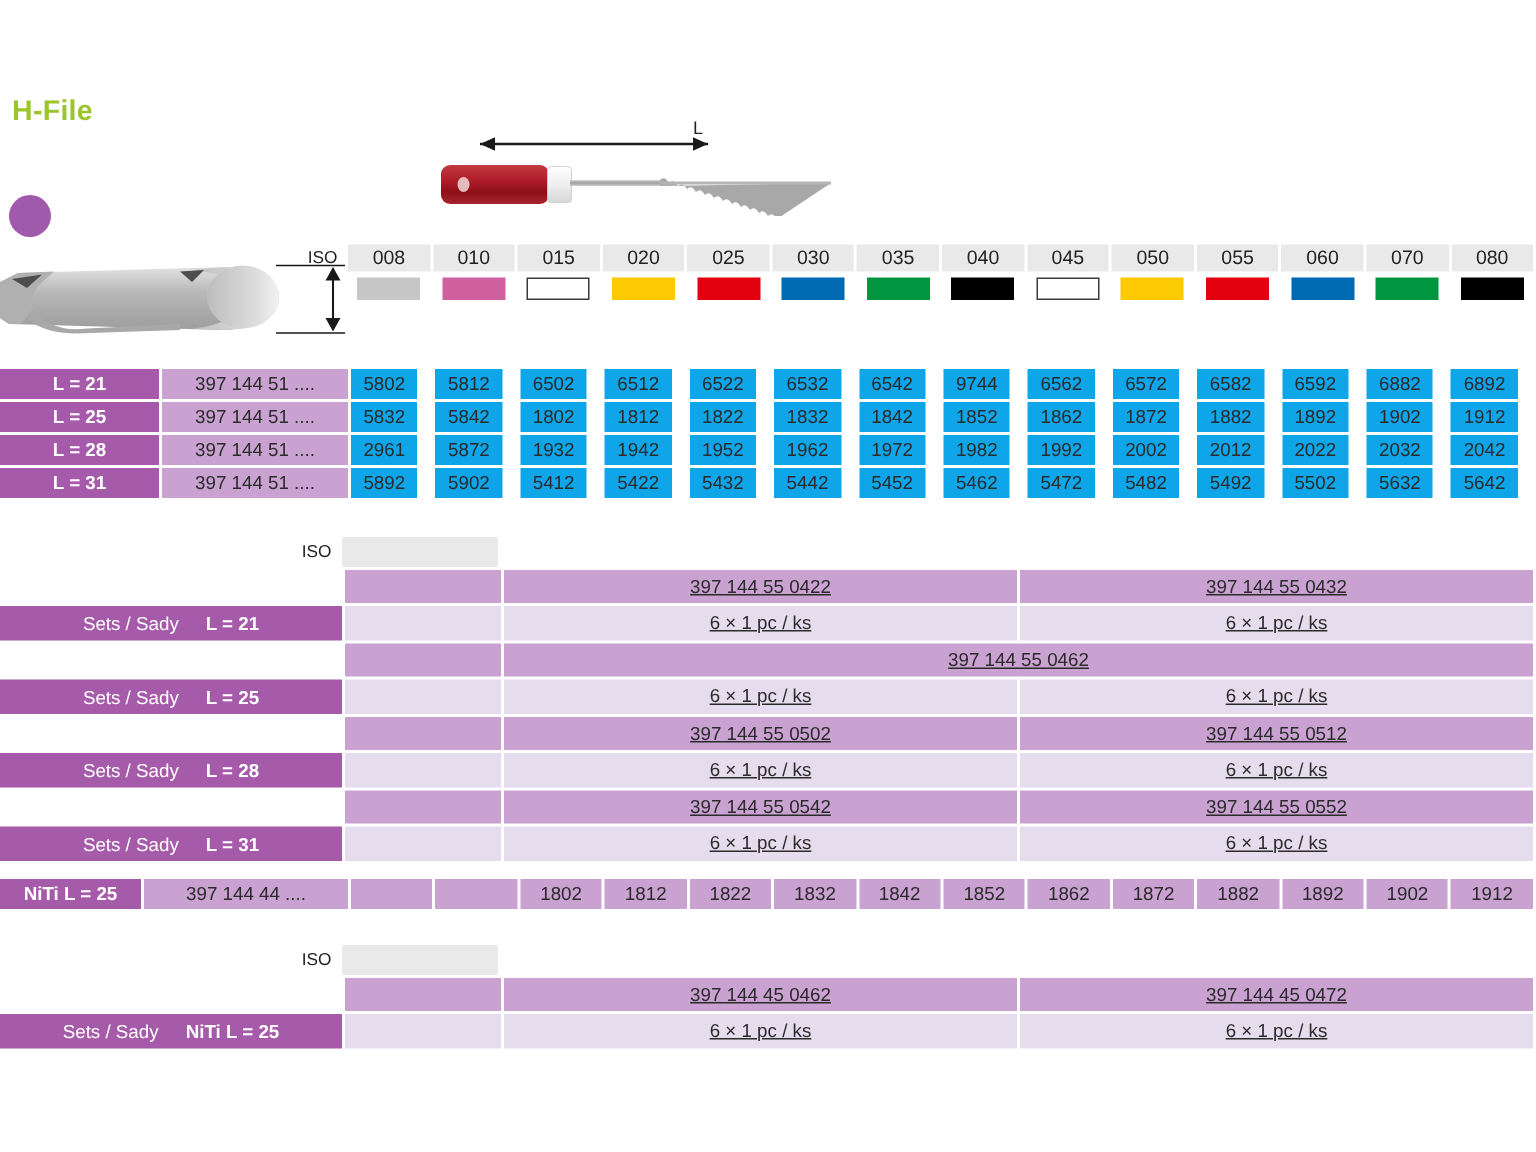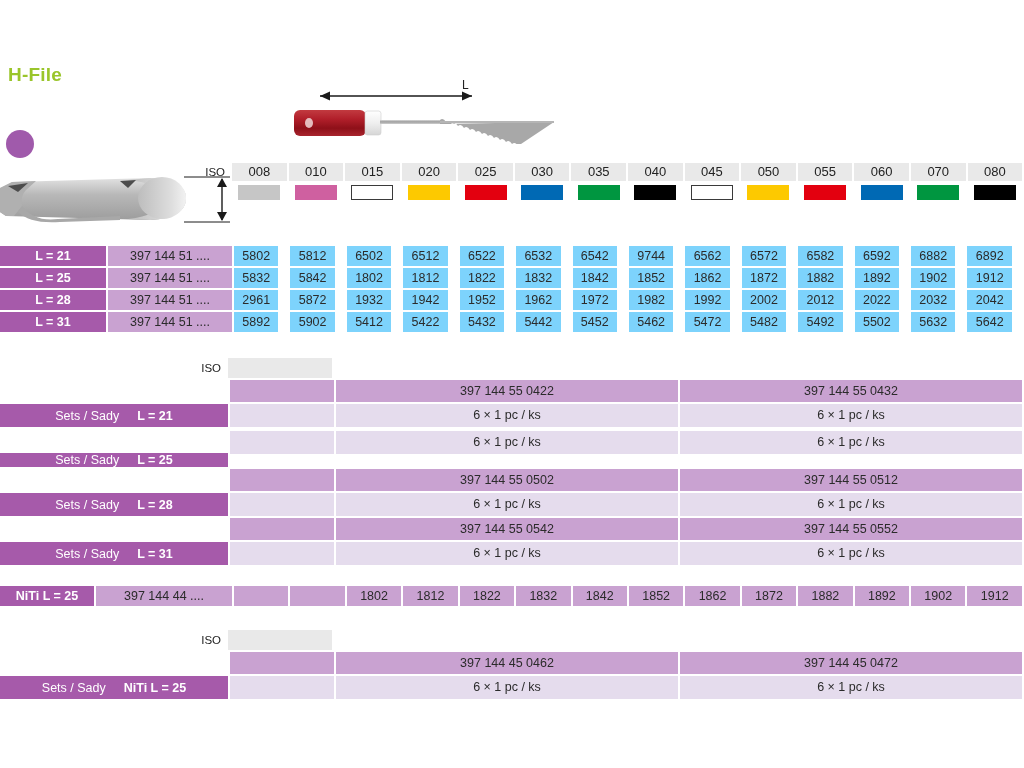--- a/index.html
+++ b/index.html
@@ -94,21 +94,21 @@
     font-size: 12.5px; font-weight: bold;
     text-align: center; line-height: 20px;
   }
   .size-row .code-cell {
     width: 124px; margin-right: 2px;
     background: #c9a2d1; color: #2b2b2b;
     font-size: 12.5px; text-align: center; line-height: 20px;
   }
   .size-row .num-cell {
     flex: 1 1 0; margin-right: 12px;
-    background: #7dd3fc; color: #2b2b2b;
+    background: #0ea5e9; color: #2b2b2b;
     font-size: 12.5px; text-align: center; line-height: 20px;
   }
 
   
   .sets-block { position: absolute; left: 0px; width: 1024px; }
   #sets-block-1 { top: 358px; }
   #sets-block-2 { top: 630px; }
 
   .sets-head { display: flex; height: 20px; margin-bottom: 2px; }
   .sets-head .sh-label {
@@ -130,21 +130,21 @@
   }
   .sets-row .sr-label .lbl-a { font-weight: normal; }
   .sets-row .sr-label .lbl-b { font-weight: bold; }
   .sr-body { flex: 1 1 0; display: flex; flex-direction: column; }
   .sr-line { display: flex; }
   .sr-gap { width: 104px; margin-right: 2px; }
   .sr-line.top .sr-gap { background: #c9a2d1; }
   .sr-line.bot .sr-gap { background: #e5dced; }
   .sr-cell {
     flex: 1 1 0; margin-right: 2px;
-    text-align: center; font-size: 12.5px; color: #2b2b2b;
+    text-align: center; font-size: 12.5px; color: #2b2b2b; text-decoration: underline;
   }
   .sr-line.top .sr-cell { background: #c9a2d1; height: 22px; line-height: 22px; }
   .sr-line.bot .sr-cell { background: #e5dced; height: 23px; line-height: 23px; }
   .sr-line.top { margin-bottom: 2px; }
 
   
   #niti-row {
     position: absolute; left: 0px; top: 586px;
     width: 1024px; display: flex; height: 20px;
   }
@@ -402,20 +402,21 @@
         </div>
       </div>
       <div class="sets-row">
         <div class="sr-label">
           <span class="lbl-a">Sets / Sady</span>
           <span class="lbl-b">L = 25</span>
         </div>
         <div class="sr-body">
           <div class="sr-line top">
             <div class="sr-gap"></div>
+            <div class="sr-cell">397 144 55 0462</div>
           </div>
           <div class="sr-line bot">
             <div class="sr-gap"></div>
             <div class="sr-cell">6 × 1 pc / ks</div>
             <div class="sr-cell">6 × 1 pc / ks</div>
           </div>
         </div>
       </div>
       <div class="sets-row">
         <div class="sr-label">

